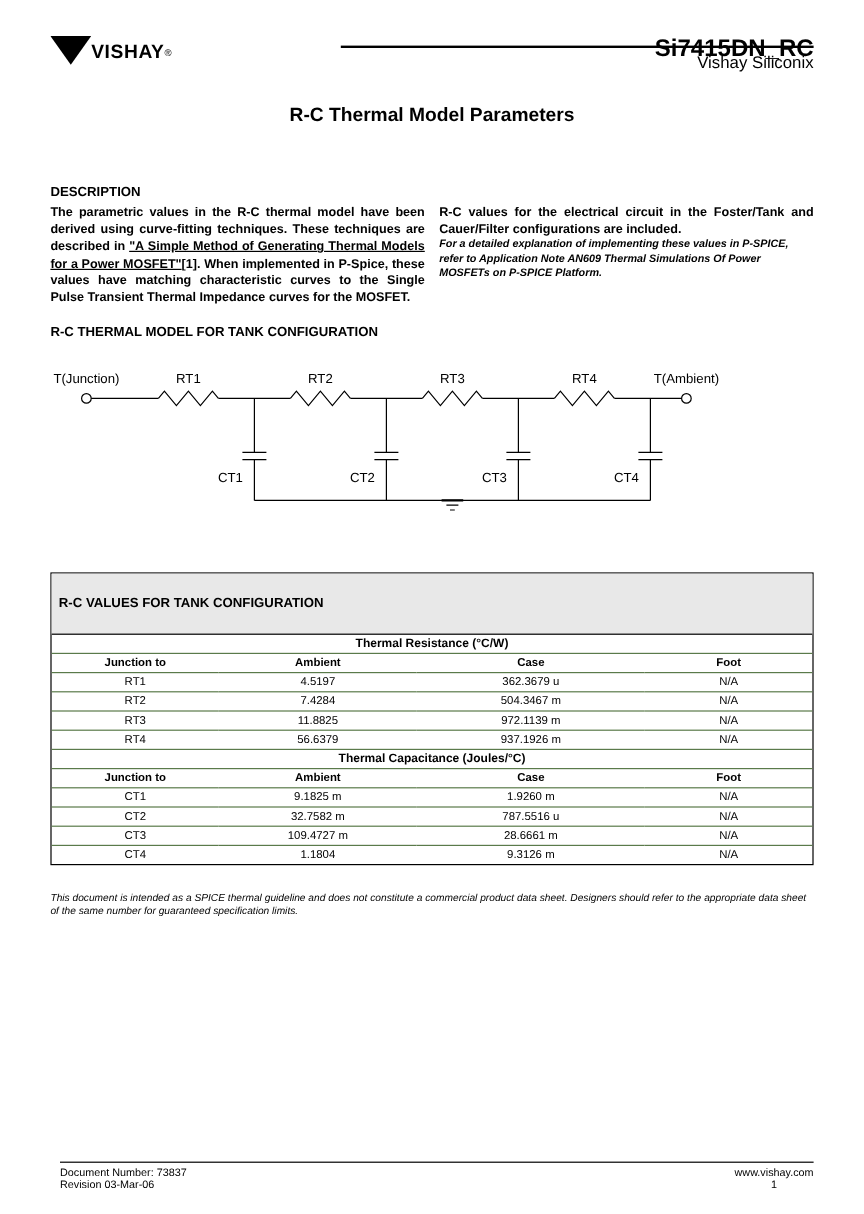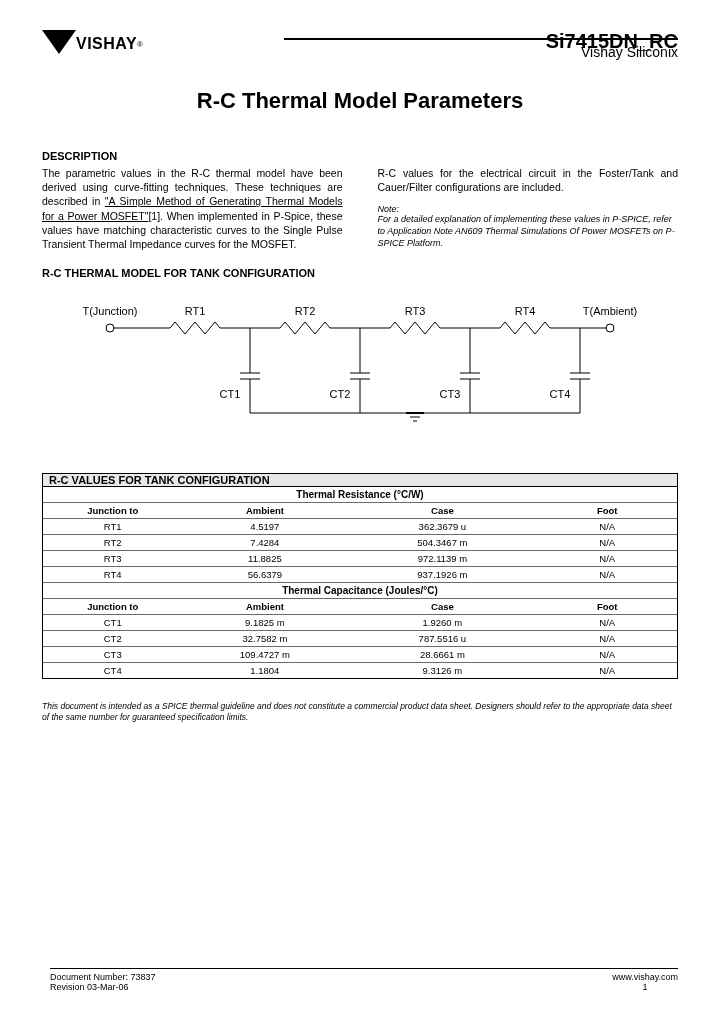--- a/index.html
+++ b/index.html
@@ -15,37 +15,37 @@
   }
   .header-row { display: flex; justify-content: space-between; align-items: flex-start; margin-bottom: 4px; }
   .logo-block { display: flex; align-items: center; }
   .logo-text { font-size: 16px; font-weight: bold; letter-spacing: 0.5px; }
   .reg { font-size: 8px; vertical-align: super; }
   .header-right { text-align: right; }
   .part-number { font-size: 20px; font-weight: bold; }
   .company { font-size: 14px; margin-top: 2px; }
   .header-rule-right { border: none; border-top: 2px solid #000; width: 62%; margin-left: auto; margin-top: -24px; margin-bottom: 22px; }
 
-  .main-title { text-align: center; font-size: 22px; font-weight: bold; margin: 28px 0 36px 0; }
+  .main-title { text-align: center; font-size: 16px; font-weight: bold; margin: 28px 0 48px 0; }
 
   .desc-heading { font-size: 11px; font-weight: bold; margin-bottom: 4px; }
-  .two-col { display: flex; gap: 35px; margin-bottom: 10px; }
+  .two-col { display: flex; gap: 12px; margin-bottom: 10px; font-weight: bold; }
   .col { flex: 1; }
   .desc-text { font-size: 10.5px; line-height: 1.35; text-align: justify; }
   .underline { text-decoration: underline; }
   .note-label { font-style: italic; font-size: 9px; margin-top: 10px; }
   .note-text { font-style: italic; font-size: 9px; line-height: 1.3; }
 
   .section-heading { font-size: 11px; font-weight: bold; margin: 16px 0 24px 0; }
 
-  .circuit { display: flex; justify-content: center; margin: 10px 0 40px 0; }
+  .circuit { display: flex; justify-content: flex-start; margin: 10px 0 40px 0; }
   .circuit svg { width: 560px; height: 130px; }
 
   .table-wrap { border: 1px solid #000; }
-  .table-title { background: #e8e8e8; font-weight: bold; font-size: 11px; padding: 0 6px; border-bottom: 1px solid #000; }
+  .table-title { background: #e8e8e8; font-weight: bold; font-size: 11px; padding: 19px 6px; border-bottom: 1px solid #000; }
   .sub-title { text-align: center; font-weight: bold; font-size: 10px; padding: 2px 0; border-bottom: 1px solid #5a7a4a; }
   table { width: 100%; border-collapse: collapse; font-size: 9.5px; }
   th, td { padding: 2px 6px; text-align: center; border-bottom: 1px solid #5a7a4a; }
   th { font-weight: bold; }
   .col-junction { width: 22%; }
   .col-amb { width: 26%; }
   .col-case { width: 30%; }
   .col-foot { width: 22%; }
   tr.last td { border-bottom: none; }
 
@@ -80,21 +80,20 @@
 
 <div class="desc-heading">DESCRIPTION</div>
 <div class="two-col">
   <div class="col">
     <p class="desc-text">
       <span>The parametric values in the R-C thermal model have been derived using curve-fitting techniques. These techniques are described in </span><span class="underline">"A Simple Method of Generating Thermal Models for a Power MOSFET"</span><span>[1]. When implemented in P-Spice, these values have matching characteristic curves to the Single Pulse Transient Thermal Impedance curves for the MOSFET.</span>
     </p>
   </div>
   <div class="col">
     <p class="desc-text">R-C values for the electrical circuit in the Foster/Tank and Cauer/Filter configurations are included.</p>
-    <div class="note-label">Note:</div>
     <div class="note-text">For a detailed explanation of implementing these values in P-SPICE, refer to Application Note AN609 Thermal Simulations Of Power MOSFETs on P-SPICE Platform.</div>
   </div>
 </div>
 
 <div class="section-heading">R-C THERMAL MODEL FOR TANK CONFIGURATION</div>
 
 <div class="circuit">
 <svg viewBox="0 0 560 130">
   <g stroke="#000" stroke-width="1" fill="none">
     <circle cx="30" cy="25" r="4"></circle>

